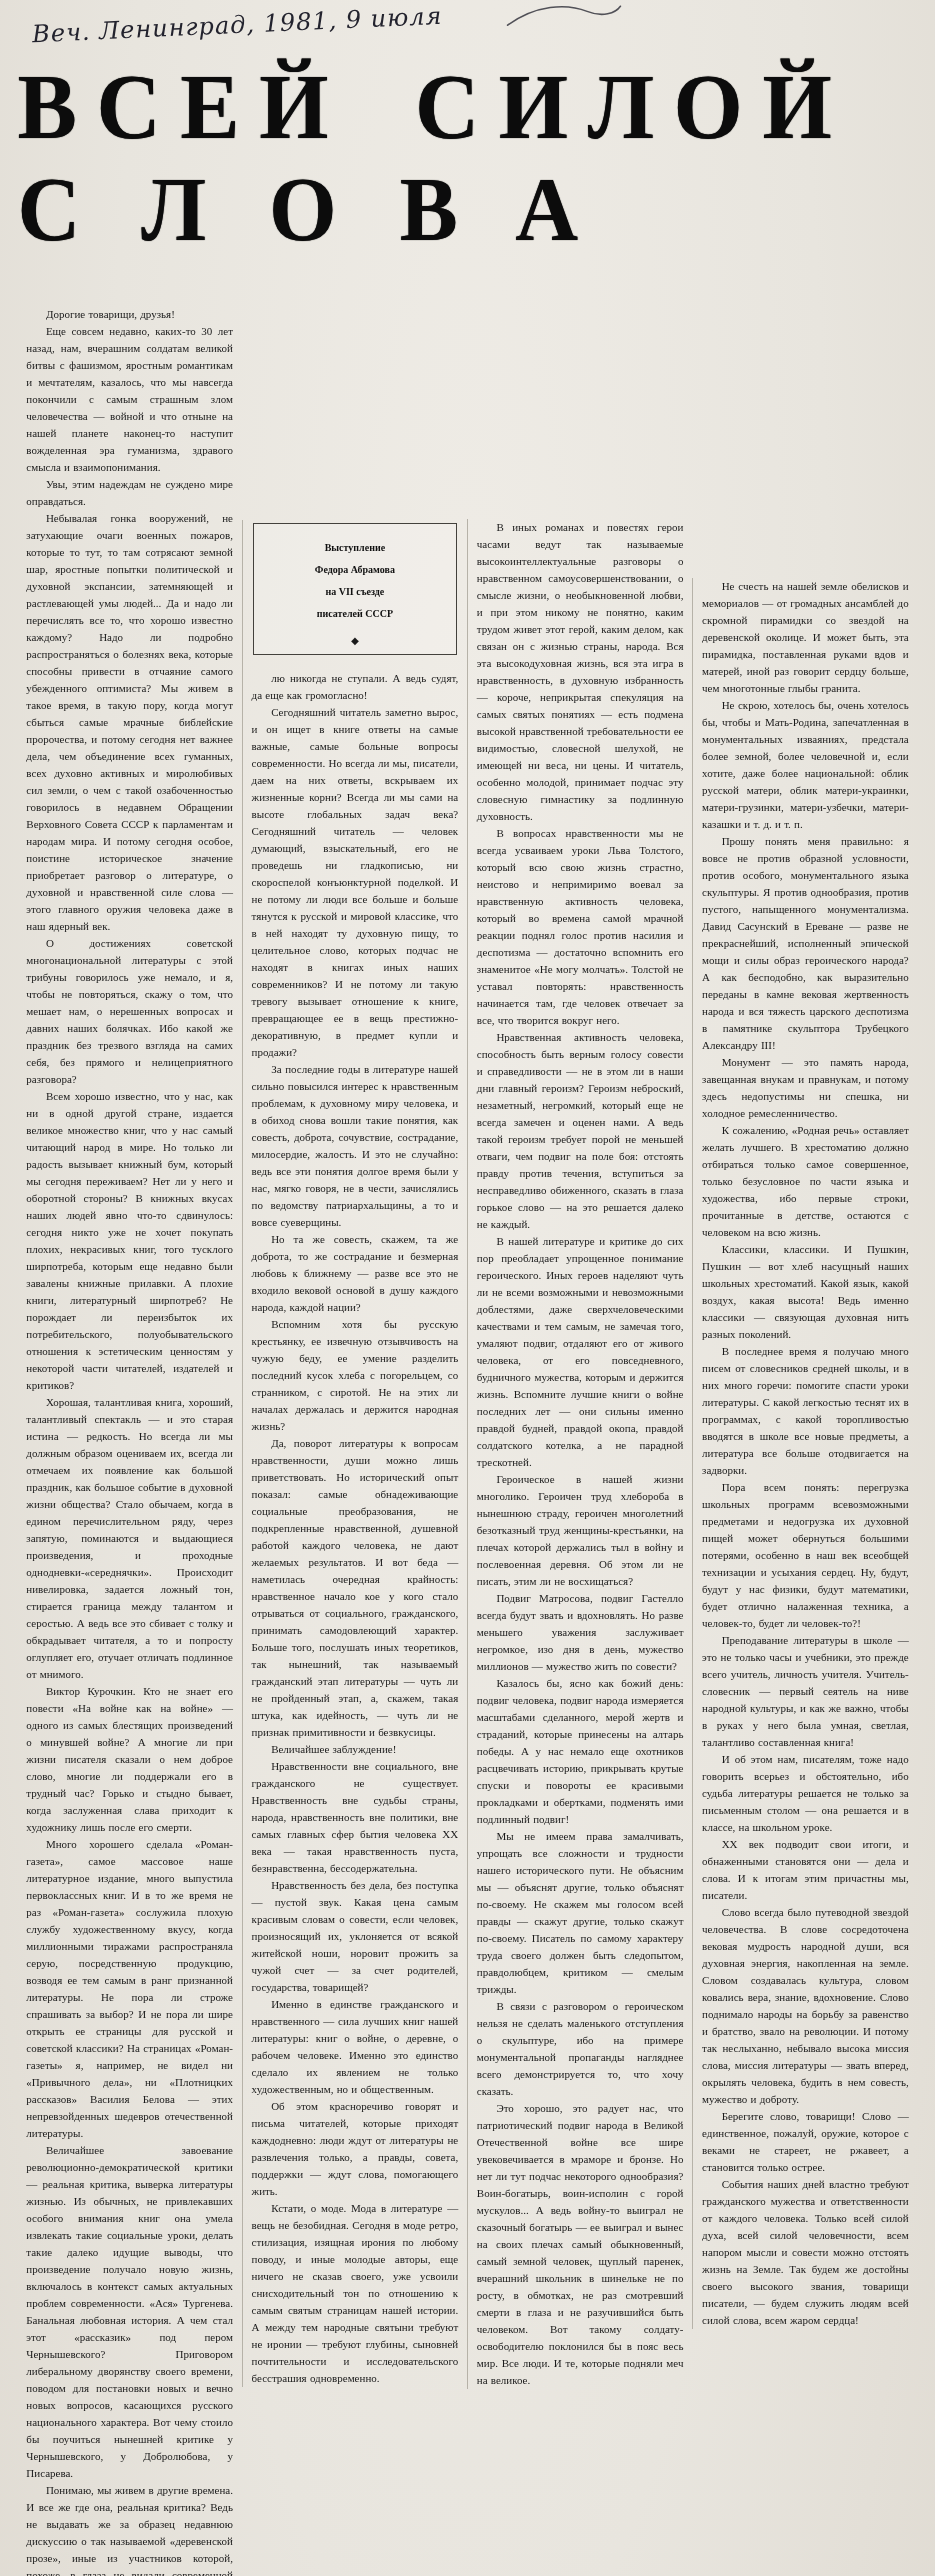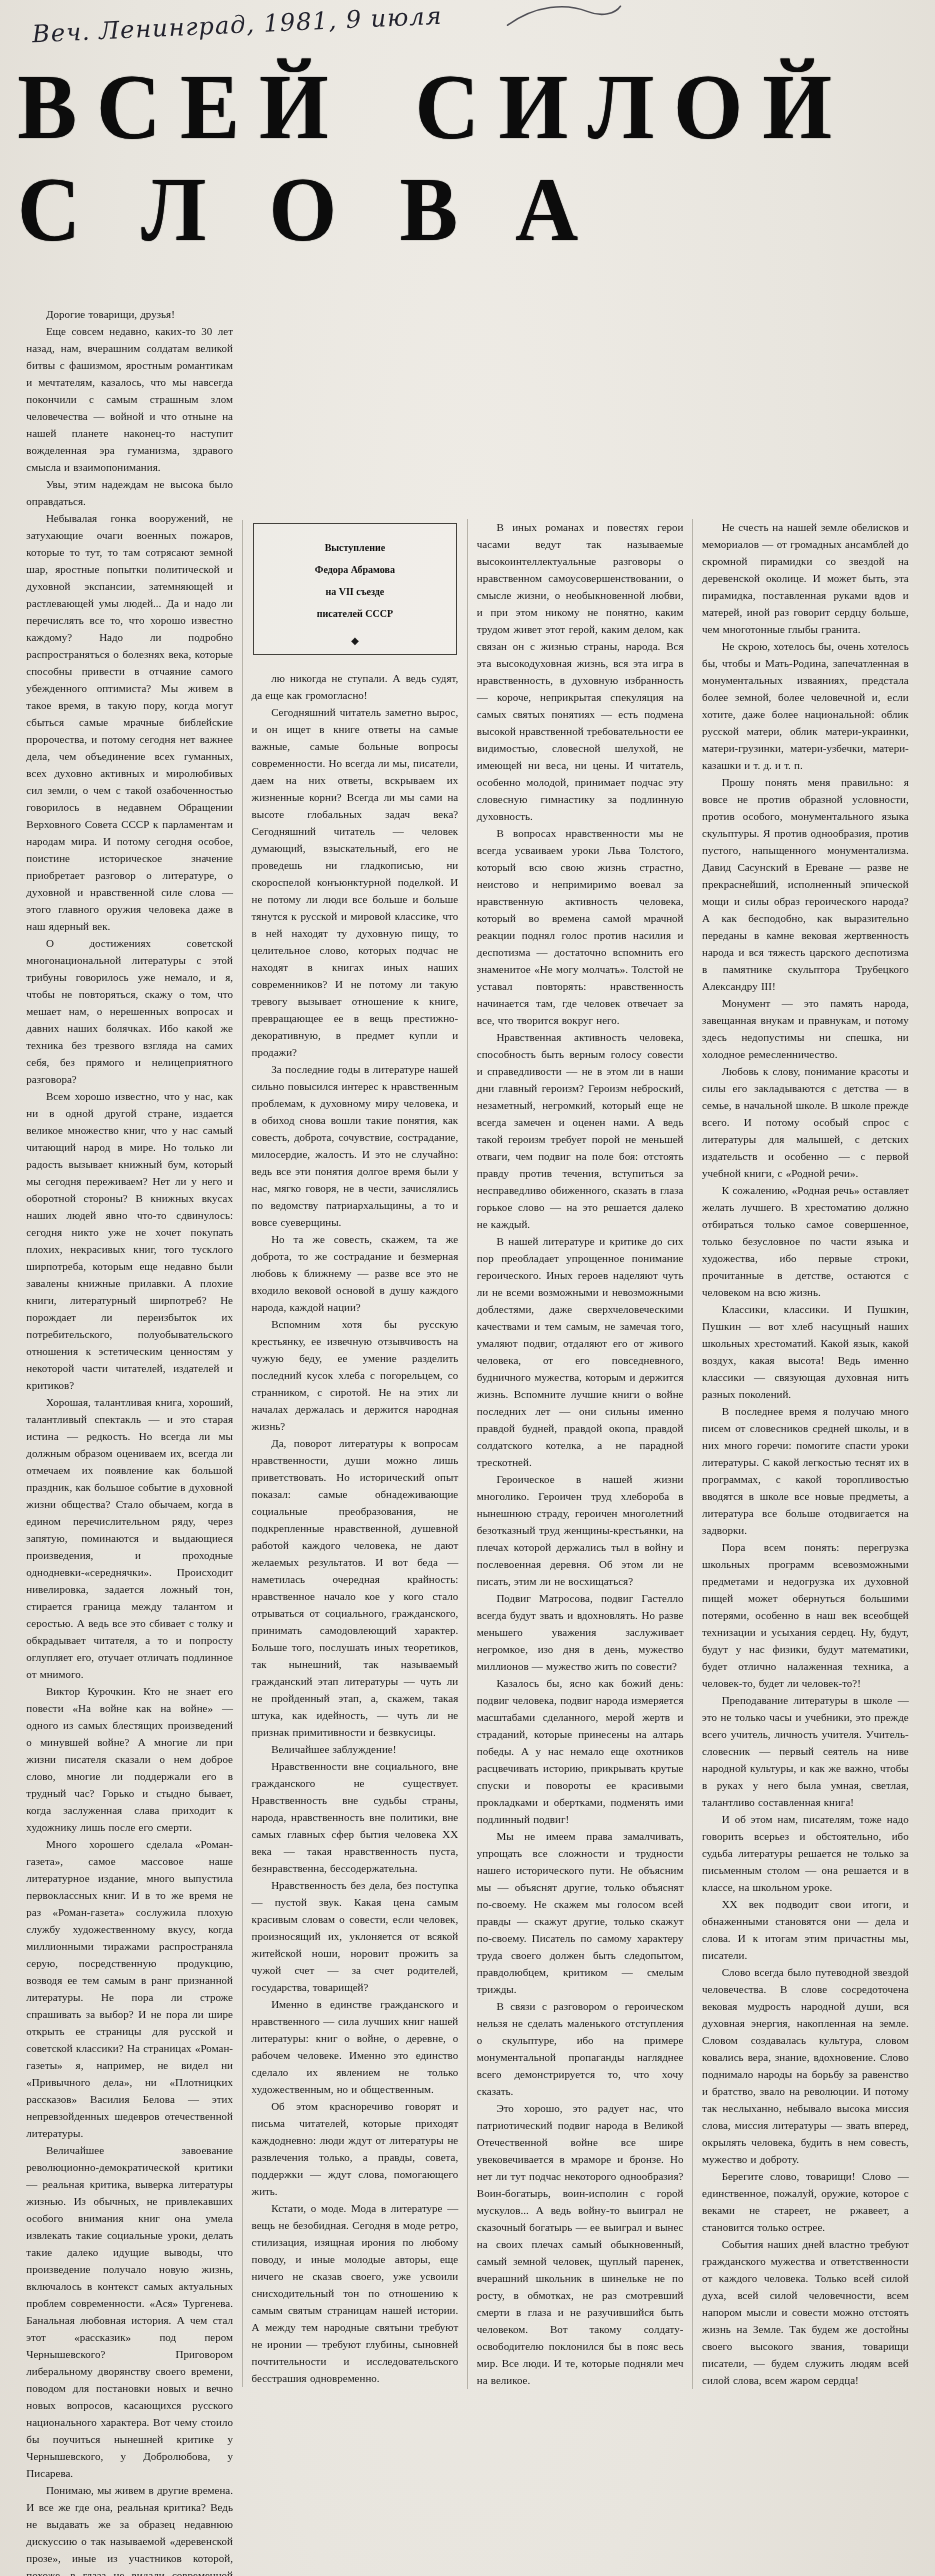--- a/index.html
+++ b/index.html
@@ -50,23 +50,23 @@
     <div><span class="l1">ВСЕЙ СИЛОЙ</span></div>
     <div class="l2line"><span class="l2">СЛОВА</span></div>
   </div>
 
   <div class="cols">
 
     <div class="col">
       <div>
           <p>Дорогие товарищи, друзья!</p>
           <p>Еще совсем недавно, каких-то 30 лет назад, нам, вчерашним солдатам великой битвы с фашизмом, яростным романтикам и мечтателям, казалось, что мы навсегда покончили с самым страшным злом человечества — войной и что отныне на нашей планете наконец-то наступит вожделенная эра гуманизма, здравого смысла и взаимопонимания.</p>
-          <p>Увы, этим надеждам не высока было оправдаться.</p>
+          <p>Увы, этим надеждам не суждено мире оправдаться.</p>
           <p>Небывалая гонка вооружений, не затухающие очаги военных пожаров, которые то тут, то там сотрясают земной шар, яростные попытки политической и духовной экспансии, затемняющей и растлевающей умы людей... Да и надо ли перечислять все то, что хорошо известно каждому? Надо ли подробно распространяться о болезнях века, которые способны привести в отчаяние самого убежденного оптимиста? Мы живем в такое время, в такую пору, когда могут сбыться самые мрачные библейские пророчества, и потому сегодня нет важнее дела, чем объединение всех гуманных, всех духовно активных и миролюбивых сил земли, о чем с такой озабоченностью говорилось в недавнем Обращении Верховного Совета СССР к парламентам и народам мира. И потому сегодня особое, поистине историческое значение приобретает разговор о литературе, о духовной и нравственной силе слова — этого главного оружия человека даже в наш ядерный век.</p>
-          <p>О достижениях советской многонациональной литературы с этой трибуны говорилось уже немало, и я, чтобы не повторяться, скажу о том, что мешает нам, о нерешенных вопросах и давних наших болячках. Ибо какой же техника без трезвого взгляда на самих себя, без прямого и нелицеприятного разговора?</p>
+          <p>О достижениях советской многонациональной литературы с этой трибуны говорилось уже немало, и я, чтобы не повторяться, скажу о том, что мешает нам, о нерешенных вопросах и давних наших болячках. Ибо какой же праздник без трезвого взгляда на самих себя, без прямого и нелицеприятного разговора?</p>
           <p>Всем хорошо известно, что у нас, как ни в одной другой стране, издается великое множество книг, что у нас самый читающий народ в мире. Но только ли радость вызывает книжный бум, который мы сегодня переживаем? Нет ли у него и оборотной стороны? В книжных вкусах наших людей явно что-то сдвинулось: сегодня никто уже не хочет покупать плохих, некрасивых книг, того тусклого ширпотреба, которым еще недавно были завалены книжные прилавки. А плохие книги, литературный ширпотреб? Не порождает ли переизбыток их потребительского, полуобывательского отношения к эстетическим ценностям у некоторой части читателей, издателей и критиков?</p>
           <p>Хорошая, талантливая книга, хороший, талантливый спектакль — и это старая истина — редкость. Но всегда ли мы должным образом оцениваем их, всегда ли отмечаем их появление как большой праздник, как большое событие в духовной жизни общества? Стало обычаем, когда в едином перечислительном ряду, через запятую, поминаются и выдающиеся произведения, и проходные однодневки-«середнячки». Происходит нивелировка, задается ложный тон, стирается граница между талантом и серостью. А ведь все это сбивает с толку и обкрадывает читателя, а то и попросту оглупляет его, отучает отличать подлинное от мнимого.</p>
           <p>Виктор Курочкин. Кто не знает его повести «На войне как на войне» — одного из самых блестящих произведений о минувшей войне? А многие ли при жизни писателя сказали о нем доброе слово, многие ли поддержали его в трудный час? Горько и стыдно бывает, когда заслуженная слава приходит к художнику лишь после его смерти.</p>
           <p>Много хорошего сделала «Роман-газета», самое массовое наше литературное издание, много выпустила первоклассных книг. И в то же время не раз «Роман-газета» сослужила плохую службу художественному вкусу, когда миллионными тиражами распространяла серую, посредственную продукцию, возводя ее тем самым в ранг признанной литературы. Не пора ли строже спрашивать за выбор? И не пора ли шире открыть ее страницы для русской и советской классики? На страницах «Роман-газеты» я, например, не видел ни «Привычного дела», ни «Плотницких рассказов» Василия Белова — этих непревзойденных шедевров отечественной литературы.</p>
           <p>Величайшее завоевание революционно-демократической критики — реальная критика, выверка литературы жизнью. Из обычных, не привлекавших особого внимания книг она умела извлекать такие социальные уроки, делать такие далеко идущие выводы, что произведение получало новую жизнь, включалось в контекст самых актуальных проблем современности. «Ася» Тургенева. Банальная любовная история. А чем стал этот «рассказик» под пером Чернышевского? Приговором либеральному дворянству своего времени, поводом для постановки новых и вечно новых вопросов, касающихся русского национального характера. Вот чему стоило бы поучиться нынешней критике у Чернышевского, у Добролюбова, у Писарева.</p>
           <p>Понимаю, мы живем в другие времена. И все же где она, реальная критика? Ведь не выдавать же за образец недавнюю дискуссию о так называемой «деревенской прозе», иные из участников которой, похоже, в глаза не видали современной деревни, а с асфальта на голую зем-</p>
         </div>
     </div>
 
     <div class="col">
@@ -107,21 +107,20 @@
           <p>Это хорошо, это радует нас, что патриотический подвиг народа в Великой Отечественной войне все шире увековечивается в мраморе и бронзе. Но нет ли тут подчас некоторого однообразия? Воин-богатырь, воин-исполин с горой мускулов... А ведь войну-то выиграл не сказочный богатырь — ее выиграл и вынес на своих плечах самый обыкновенный, самый земной человек, щуплый паренек, вчерашний школьник в шинельке не по росту, в обмотках, не раз смотревший смерти в глаза и не разучившийся быть человеком. Вот такому солдату-освободителю поклонился бы в пояс весь мир. Все люди. И те, которые подняли меч на великое.</p>
         </div>
     </div>
 
     <div class="col">
       <div>
           <p>Не счесть на нашей земле обелисков и мемориалов — от громадных ансамблей до скромной пирамидки со звездой на деревенской околице. И может быть, эта пирамидка, поставленная руками вдов и матерей, иной раз говорит сердцу больше, чем многотонные глыбы гранита.</p>
           <p>Не скрою, хотелось бы, очень хотелось бы, чтобы и Мать-Родина, запечатленная в монументальных изваяниях, предстала более земной, более человечной и, если хотите, даже более национальной: облик русской матери, облик матери-украинки, матери-грузинки, матери-узбечки, матери-казашки и т. д. и т. п.</p>
           <p>Прошу понять меня правильно: я вовсе не против образной условности, против особого, монументального языка скульптуры. Я против однообразия, против пустого, напыщенного монументализма. Давид Сасунский в Ереване — разве не прекраснейший, исполненный эпической мощи и силы образ героического народа? А как бесподобно, как выразительно переданы в камне вековая жертвенность народа и вся тяжесть царского деспотизма в памятнике скульптора Трубецкого Александру III!</p>
           <p>Монумент — это память народа, завещанная внукам и правнукам, и потому здесь недопустимы ни спешка, ни холодное ремесленничество.</p>
-          <p>Любовь к слову, понимание красоты и силы его закладываются с детства — в семье, в начальной школе. В школе прежде всего. И потому особый спрос с литературы для малышей, с детских издательств и особенно — с первой учебной книги, с «Родной речи».</p>
           <p>К сожалению, «Родная речь» оставляет желать лучшего. В хрестоматию должно отбираться только самое совершенное, только безусловное по части языка и художества, ибо первые строки, прочитанные в детстве, остаются с человеком на всю жизнь.</p>
           <p>Классики, классики. И Пушкин, Пушкин — вот хлеб насущный наших школьных хрестоматий. Какой язык, какой воздух, какая высота! Ведь именно классики — связующая духовная нить разных поколений.</p>
           <p>В последнее время я получаю много писем от словесников средней школы, и в них много горечи: помогите спасти уроки литературы. С какой легкостью теснят их в программах, с какой торопливостью вводятся в школе все новые предметы, а литература все больше отодвигается на задворки.</p>
           <p>Пора всем понять: перегрузка школьных программ всевозможными предметами и недогрузка их духовной пищей может обернуться большими потерями, особенно в наш век всеобщей технизации и усыхания сердец. Ну, будут, будут у нас физики, будут математики, будет отлично налаженная техника, а человек-то, будет ли человек-то?!</p>
           <p>Преподавание литературы в школе — это не только часы и учебники, это прежде всего учитель, личность учителя. Учитель-словесник — первый сеятель на ниве народной культуры, и как же важно, чтобы в руках у него была умная, светлая, талантливо составленная книга!</p>
           <p>И об этом нам, писателям, тоже надо говорить всерьез и обстоятельно, ибо судьба литературы решается не только за письменным столом — она решается и в классе, на школьном уроке.</p>
           <p>XX век подводит свои итоги, и обнаженными становятся они — дела и слова. И к итогам этим причастны мы, писатели.</p>
           <p>Слово всегда было путеводной звездой человечества. В слове сосредоточена вековая мудрость народной души, вся духовная энергия, накопленная на земле. Словом создавалась культура, словом ковались вера, знание, вдохновение. Слово поднимало народы на борьбу за равенство и братство, звало на революции. И потому так неслыханно, небывало высока миссия слова, миссия литературы — звать вперед, окрылять человека, будить в нем совесть, мужество и доброту.</p>
           <p>Берегите слово, товарищи! Слово — единственное, пожалуй, оружие, которое с веками не стареет, не ржавеет, а становится только острее.</p>
           <p>События наших дней властно требуют гражданского мужества и ответственности от каждого человека. Только всей силой духа, всей силой человечности, всем напором мысли и совести можно отстоять жизнь на Земле. Так будем же достойны своего высокого звания, товарищи писатели, — будем служить людям всей силой слова, всем жаром сердца!</p>

